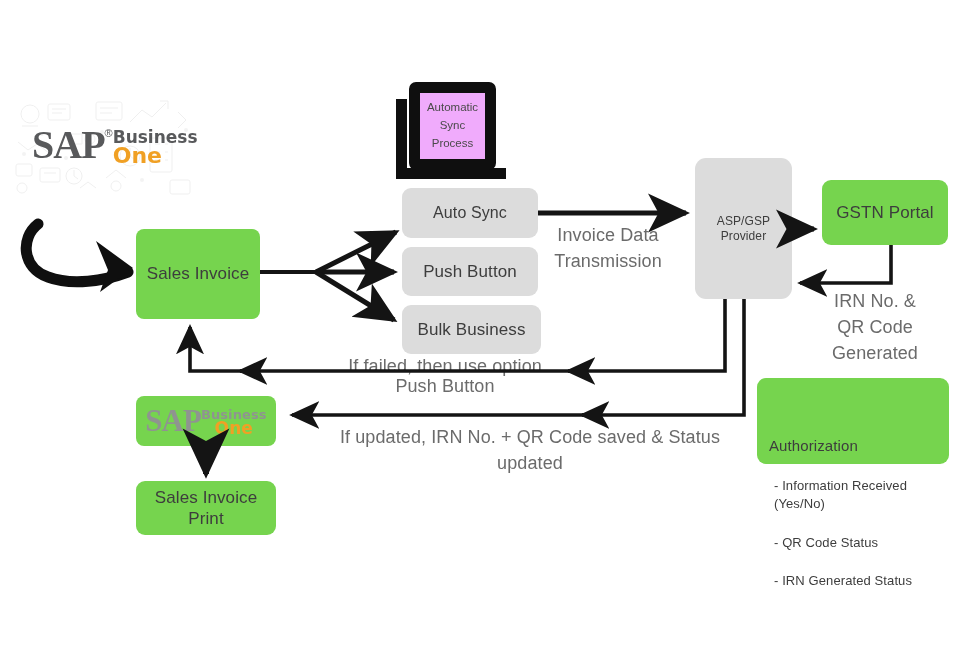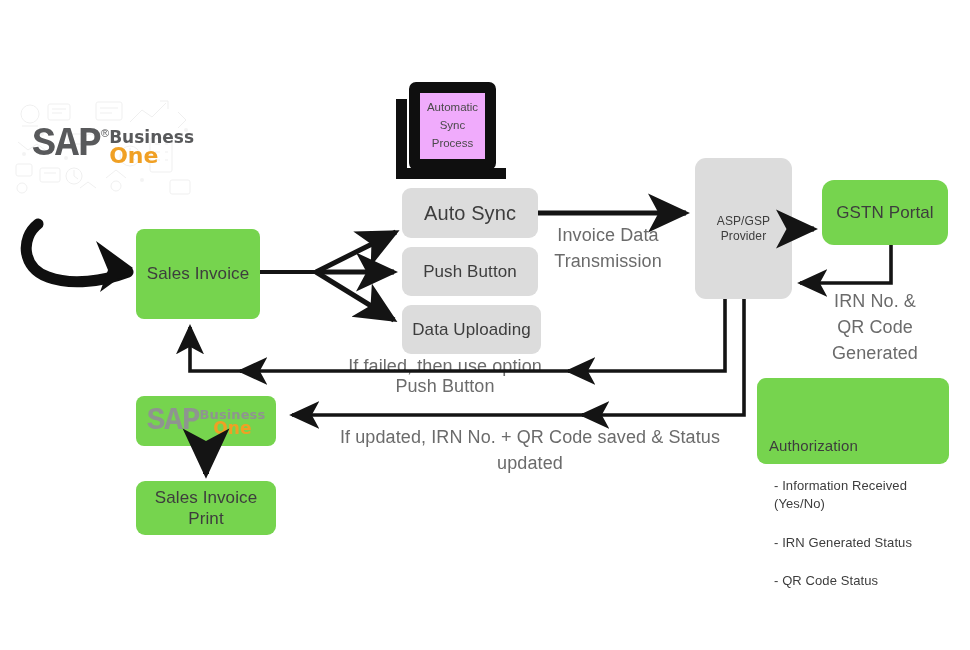--- a/index.html
+++ b/index.html
@@ -24,25 +24,25 @@
     color:#3d3d3d;
     line-height:1.25;
     white-space:pre-line;
     letter-spacing:.1px;
   }
   .green{background:#76d44e;}
   .gray{background:#dcdcdc;}
 
   
   #sales-invoice{left:136px;top:229px;width:124px;height:90px;font-size:17px;border-radius:8px;}
-  #auto-sync{left:402px;top:188px;width:136px;height:50px;font-size:20px;}
+  #auto-sync{left:402px;top:188px;width:136px;height:50px;font-size:16px;}
   #push-button{left:402px;top:247px;width:136px;height:49px;font-size:17px;}
   #bulk-uploading{left:402px;top:305px;width:139px;height:49px;font-size:17px;}
   #asp-gsp{left:695px;top:158px;width:97px;height:141px;font-size:12px;border-radius:11px;}
-  #gstn-portal{left:822px;top:180px;width:126px;height:65px;font-size:17px;border-radius:12px;}
+  #gstn-portal{left:822px;top:180px;width:126px;height:65px;font-size:17px;}
   #sales-invoice-print{left:136px;top:481px;width:140px;height:54px;font-size:17px;}
   #sap-logo-box{left:136px;top:396px;width:140px;height:50px;border-radius:8px;}
   #authorization{
     left:757px;top:378px;width:192px;height:86px;
     display:block;text-align:left;border-radius:9px;
     padding:7px 0 0 0;
   }
   #authorization .auth-title{font-size:15px;color:#3d3d3d;padding-left:12px;margin-bottom:1px;margin-top:32px;}
   #authorization .auth-item{font-size:13px;color:#3d3d3d;line-height:1.42;padding-left:17px;}
 
@@ -67,21 +67,21 @@
   
   #sap-watermark{
     position:absolute;left:10px;top:92px;width:188px;height:112px;
     overflow:hidden;
   }
   #sap-watermark .wm-bg{position:absolute;left:0;top:0;width:188px;height:112px;opacity:.4;}
   #sap-watermark .wm-text{
     position:absolute;left:22px;top:34px;
     display:flex;align-items:flex-start;
   }
-  .sap-word{font-family:Liberation Mono, monospace;font-weight:bold;font-size:40px;color:#58595b;letter-spacing:-1px;line-height:.95;}
+  .sap-word{font-family:Liberation Serif, serif;font-weight:bold;font-size:40px;color:#58595b;letter-spacing:-1px;line-height:.95;}
   .sap-reg{font-size:11px;color:#58595b;vertical-align:super;line-height:1;margin-top:2px;}
   .sap-stack{display:flex;flex-direction:column;line-height:1;margin-top:3px;}
   .sap-business{font-family:"DejaVu Sans", sans-serif;font-weight:bold;font-size:17px;color:#58595b;}
   .sap-one{font-family:"DejaVu Sans", sans-serif;font-weight:bold;font-size:22px;color:#f0a024;margin-top:-1px;}
 
   
   #sap-logo-box .lg-text{display:flex;align-items:flex-start;}
   #sap-logo-box .sap-word{font-size:31px;color:#8f9490;letter-spacing:-1px;}
   #sap-logo-box .sap-business{font-size:13px;color:#8f9490;}
   #sap-logo-box .sap-one{font-size:17px;color:#f0a024;}
@@ -160,21 +160,21 @@
   <div id="auto-sync-proc">
     <div class="inner">Automatic
 Sync
 Process</div>
   </div>
 
   <div class="box green" id="sales-invoice">Sales Invoice</div>
 
   <div class="box gray" id="auto-sync">Auto Sync</div>
   <div class="box gray" id="push-button">Push Button</div>
-  <div class="box gray" id="bulk-uploading">Data Uploading</div>
+  <div class="box gray" id="bulk-uploading">Bulk Business</div>
 
   <div class="box gray" id="asp-gsp">ASP/GSP
 Provider</div>
   <div class="box green" id="gstn-portal">GSTN Portal</div>
 
   <div class="box green" id="sap-logo-box">
     <div class="lg-text">
       <span class="sap-word">SAP</span>
       <span class="sap-stack">
         <span class="sap-business">Business</span>
@@ -182,22 +182,22 @@
       </span>
     </div>
   </div>
 
   <div class="box green" id="sales-invoice-print">Sales Invoice
 Print</div>
 
   <div class="box green" id="authorization">
     <div class="auth-title">Authorization</div>
     <div class="auth-item">- Information Received (Yes/No)</div>
+    <div class="auth-item">- QR Code Status</div>
     <div class="auth-item">- IRN Generated Status</div>
-    <div class="auth-item">- QR Code Status</div>
   </div>
 
   <div class="edge-label" id="lbl-invoice-data">Invoice Data
 Transmission</div>
   <div class="edge-label" id="lbl-irn-generated">IRN No. &amp;
 QR Code Generated</div>
   <div class="edge-label" id="lbl-if-failed">If failed, then use option</div>
   <div class="edge-label" id="lbl-push-button2">Push Button</div>
   <div class="edge-label" id="lbl-if-updated">If updated, IRN No. + QR Code saved  &amp; Status updated</div>
 

